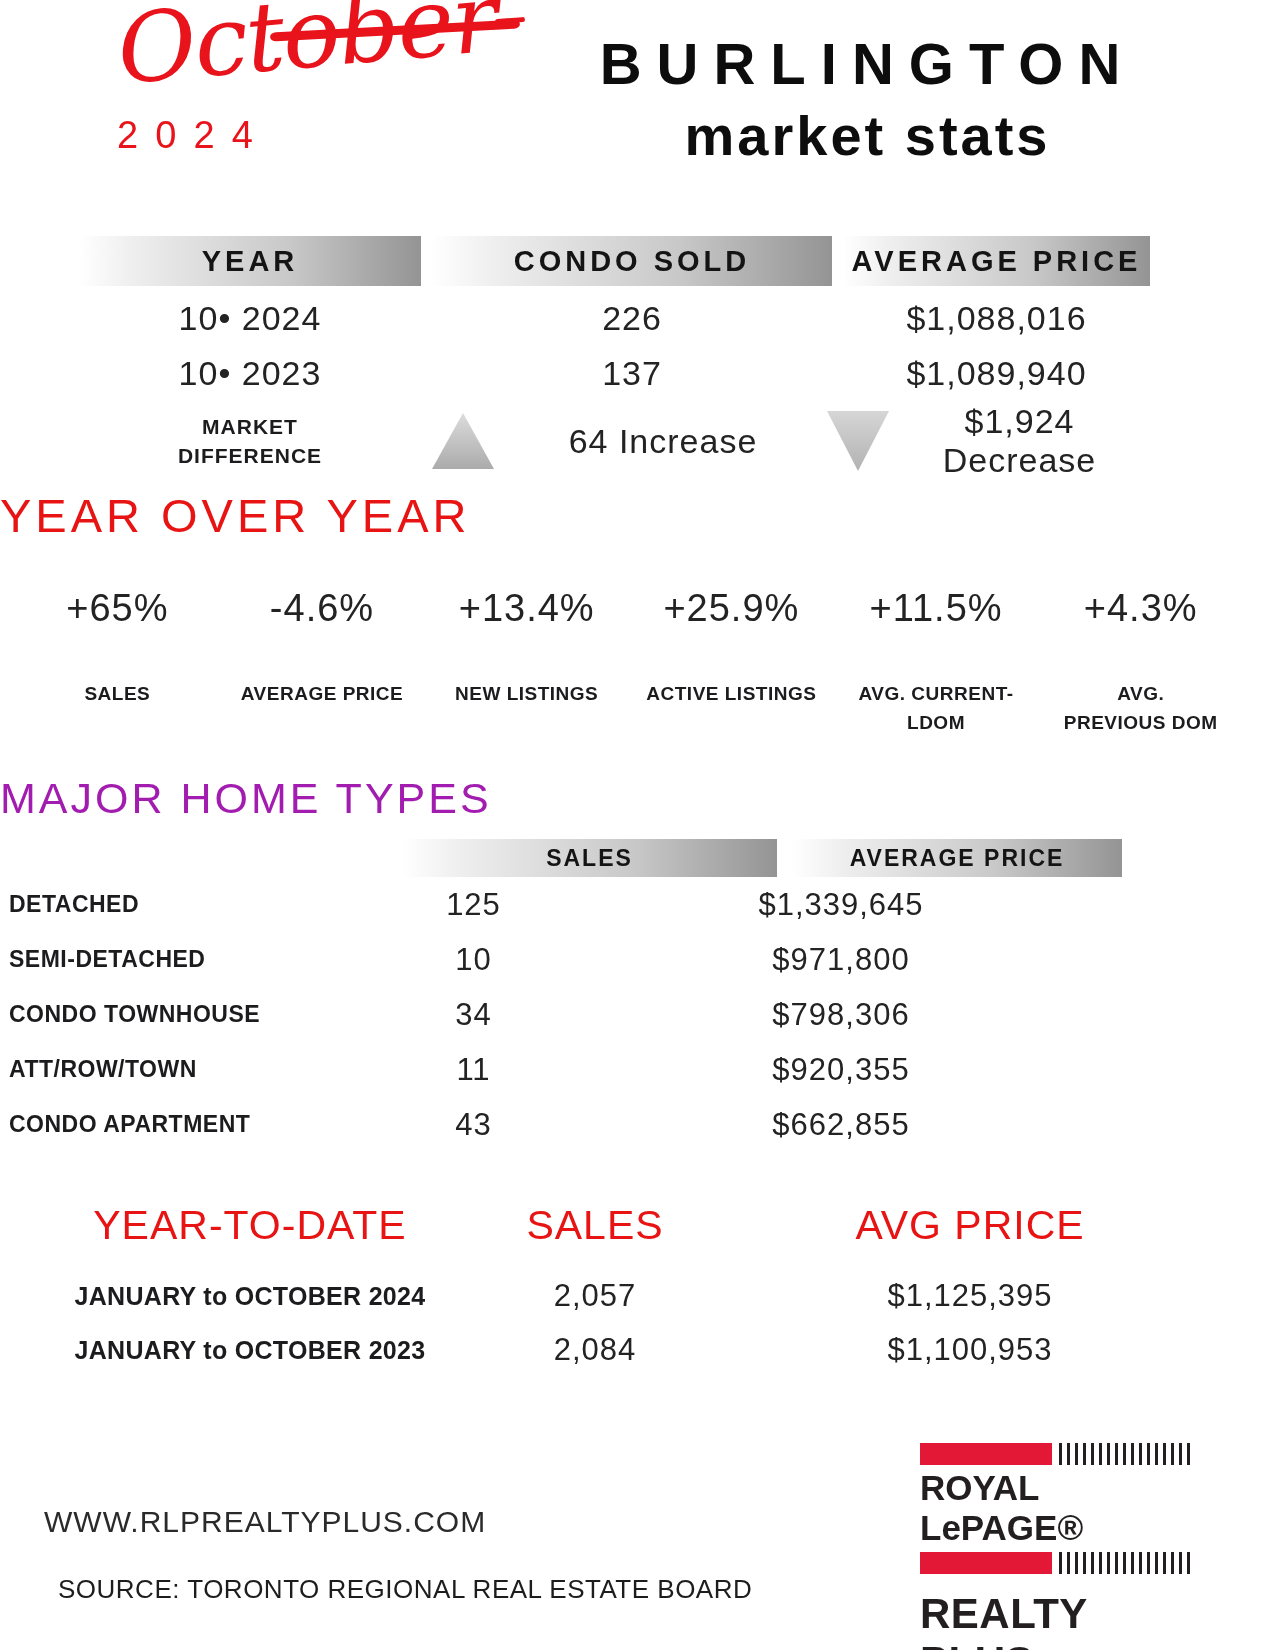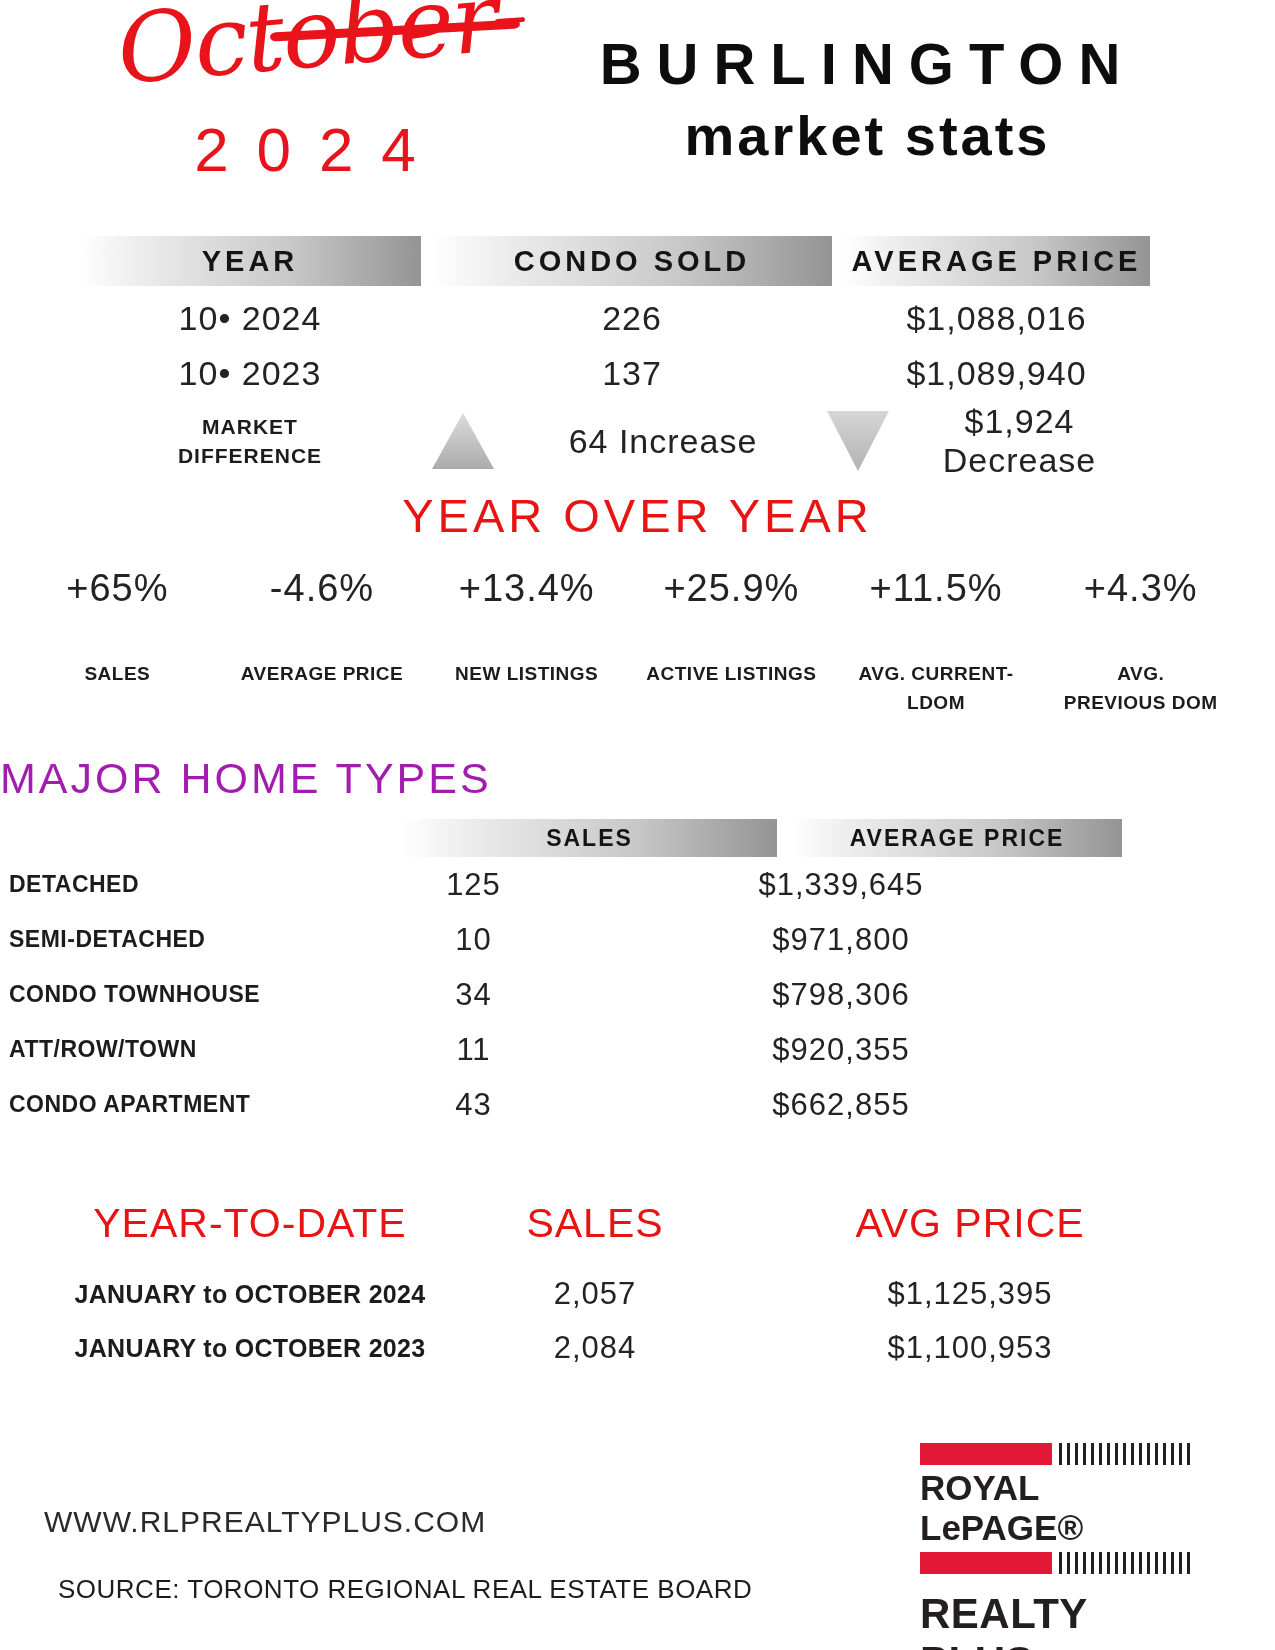--- a/index.html
+++ b/index.html
@@ -21,22 +21,22 @@
   }
   .brush-stroke {
     position:absolute; left:170px; top:26px; width:250px; height:9px;
     background:#e8131b; border-radius:6px/4px; transform:rotate(-3deg);
   }
   .brush-stroke-tail {
     position:absolute; left:395px; top:18px; width:30px; height:5px;
     background:#e8131b; border-radius:3px; transform:rotate(-4deg);
   }
   .year-script {
-    margin-top:8px; text-align:center; color:#e8131b;
-    font-size:62px; font-weight:400; letter-spacing:0.45em; text-indent:0.45em;
+    margin-top:8px; color:#e8131b;
+    font-size:38px; font-weight:400; letter-spacing:0.45em; text-indent:0.45em;
   }
   .title-block { position:absolute; left:515px; right:55px; top:30px; text-align:center; color:#0d0d0d; }
   .city-title { font-size:58px; font-weight:700; letter-spacing:15px; }
   .subtitle { font-size:56px; font-weight:700; letter-spacing:3px; margin-top:6px; }
 
   
   .sum-grid {
     display:grid; grid-template-columns:342px 400px 307px; column-gap:11px;
     padding-left:79px; padding-right:0;
   }
@@ -54,39 +54,39 @@
   .md-label { text-align:center; font-size:21px; font-weight:700; letter-spacing:1px; white-space:pre-line; line-height:1.4; }
   .md-units, .md-price { display:flex; align-items:center; }
   .tri { flex:0 0 auto; }
   .tri-up { width:62px; height:56px; background:linear-gradient(180deg,#dcdcdc 0%,#ababab 100%);
     clip-path:polygon(50% 0, 100% 100%, 0 100%); }
   .tri-down { width:62px; height:60px; background:linear-gradient(180deg,#d6d6d6 0%,#b2b2b2 100%);
     clip-path:polygon(0 0, 100% 0, 50% 100%); margin-left:-16px; }
   .md-text { font-size:34px; color:#232323; letter-spacing:1px; flex:1; text-align:center; }
 
   
-  .yoy-title { margin-top:14px; text-align:center; color:#e81414; font-size:47px; font-weight:400; letter-spacing:4px; }
-  .yoy-grid { margin-top:24px; display:flex; padding-left:15px; padding-right:32px; }
+  .yoy-title { margin-top:14px; color:#e81414; font-size:47px; font-weight:400; letter-spacing:4px; }
+  .yoy-grid { margin-top:44px; display:flex; padding-left:15px; padding-right:32px; }
   .yoy-cell { flex:1; text-align:center; }
   .yoy-value { font-size:38px; color:#232323; letter-spacing:1px; }
   .yoy-label { margin-top:50px; font-size:19px; font-weight:700; letter-spacing:0.5px; line-height:1.5; white-space:pre-line; min-height:58px; }
 
   
   .mht-title { margin-top:36px; text-align:left; color:#a21caf; font-size:43px; font-weight:400; letter-spacing:3px; }
   .mht-grid { display:grid; grid-template-columns:262px 375px 330px; column-gap:15px; padding-left:125px; }
   .mht-header { margin-top:16px; }
   .gbar-sm { height:38px; line-height:38px; font-size:23px; letter-spacing:2px; }
   .mht-row { height:55px; align-items:center; display:grid;padding-left:9px; }
   .mht-row:first-of-type { margin-top:10px; }
   .mht-type { font-size:23px; font-weight:700; letter-spacing:0.5px; align-self:center; }
   .mht-val { text-align:center; font-size:31px; color:#232323; letter-spacing:1px; align-self:center; }
 
   
   .ytd-grid { display:grid; grid-template-columns:370px 320px 430px; padding-left:65px; }
-  .ytd-headers { margin-top:68px; }
+  .ytd-headers { margin-top:50px; }
   .ytd-h { text-align:center; color:#e81414; font-size:41px; font-weight:400; letter-spacing:1px; }
   .ytd-row { margin-top:4px; height:50px; align-items:center; display:grid; }
   .ytd-rows { margin-top:22px; }
   .ytd-period { text-align:center; font-size:25px; font-weight:700; letter-spacing:0.3px; align-self:center; }
   .ytd-val { text-align:center; font-size:31px; color:#232323; letter-spacing:1px; align-self:center; }
 
   
   .website { position:absolute; left:44px; top:1505px; font-size:30px; letter-spacing:1px; color:#2a2a2a; }
   .source { position:absolute; left:58px; top:1574px; font-size:26px; letter-spacing:0.5px; color:#1d1d1d; }
 

